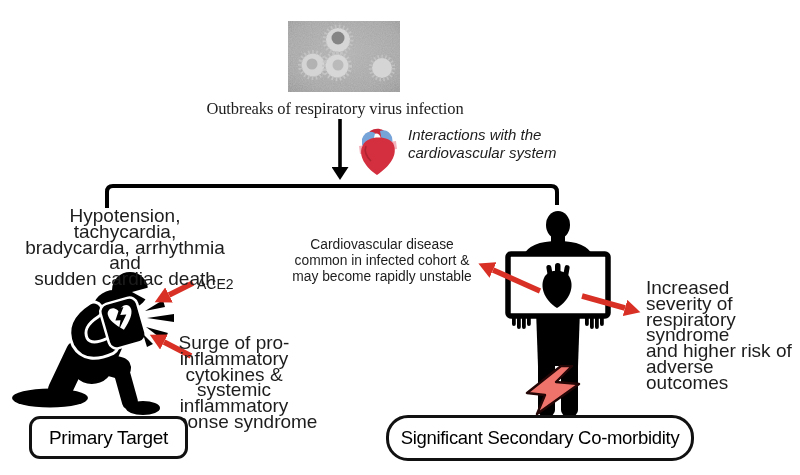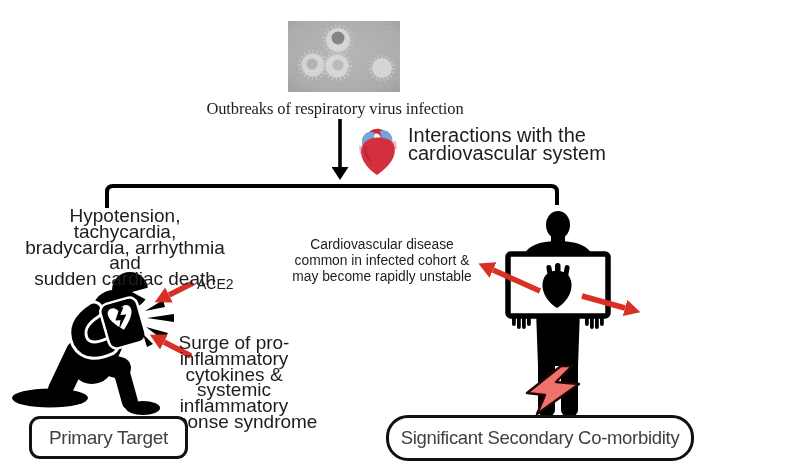--- a/index.html
+++ b/index.html
@@ -4,26 +4,26 @@
 <style>
   html,body{margin:0;padding:0;background:#fff;}
   #canvas{position:relative;width:800px;height:475px;background:#ffffff;overflow:hidden;
           font-family:"Liberation Sans","DejaVu Sans",sans-serif;color:#1d1d1d;}
   .abs{position:absolute;}
   .pre{white-space:pre-line;}
   .center{text-align:center;}
   .title{font-size:16.5px;letter-spacing:-0.1px;font-family:Liberation Serif, serif;}
   .note{font-size:19px;line-height:15.8px;}
   .cvdnote{font-size:13.8px;line-height:16px;text-align:center;}
-  .interactions{font-size:20px;line-height:18px;}
+  .interactions{font-size:15px;line-height:18px;font-style:italic;}
   .ace2{font-size:14px;}
   .updown{font-size:14.5px;}
   .labelbox{background:#fff;border:3.5px solid #111;border-radius:11px;
             display:flex;align-items:center;justify-content:center;
-            font-size:19px;letter-spacing:-0.3px;color:#404040;}
+            font-size:19px;letter-spacing:-0.3px;color:#000000;}
   .labelbox.wide{font-size:18.5px;}
   svg{display:block;}
 </style>
 </head>
 <body>
 
 <div id="canvas">
 
   <div class="abs" style="left:288px;top:21px;width:112px;height:71px;">
     <svg width="112" height="71" viewBox="0 0 112 71">
@@ -165,20 +165,24 @@
 response syndrome</div>
 
   <div class="abs labelbox" style="left:29px;top:416px;width:153px;height:37px;">
     <span>Primary Target</span>
   </div>
 
   <div class="abs cvdnote pre center" style="left:283px;top:237px;width:198px;">Cardiovascular disease
 common in infected cohort &amp;
 may become rapidly unstable</div>
 
+  <div class="abs note pre" style="left:646px;top:280px;width:150px;">Increased severity of
+respiratory syndrome
+and higher risk of
+adverse outcomes</div>
 
 
 
   <div class="abs labelbox wide" style="left:386px;top:415px;width:302px;height:40px;border-radius:22px;">
     <span>Significant Secondary Co-morbidity</span>
   </div>
 
 </div>
 
 </body></html>

